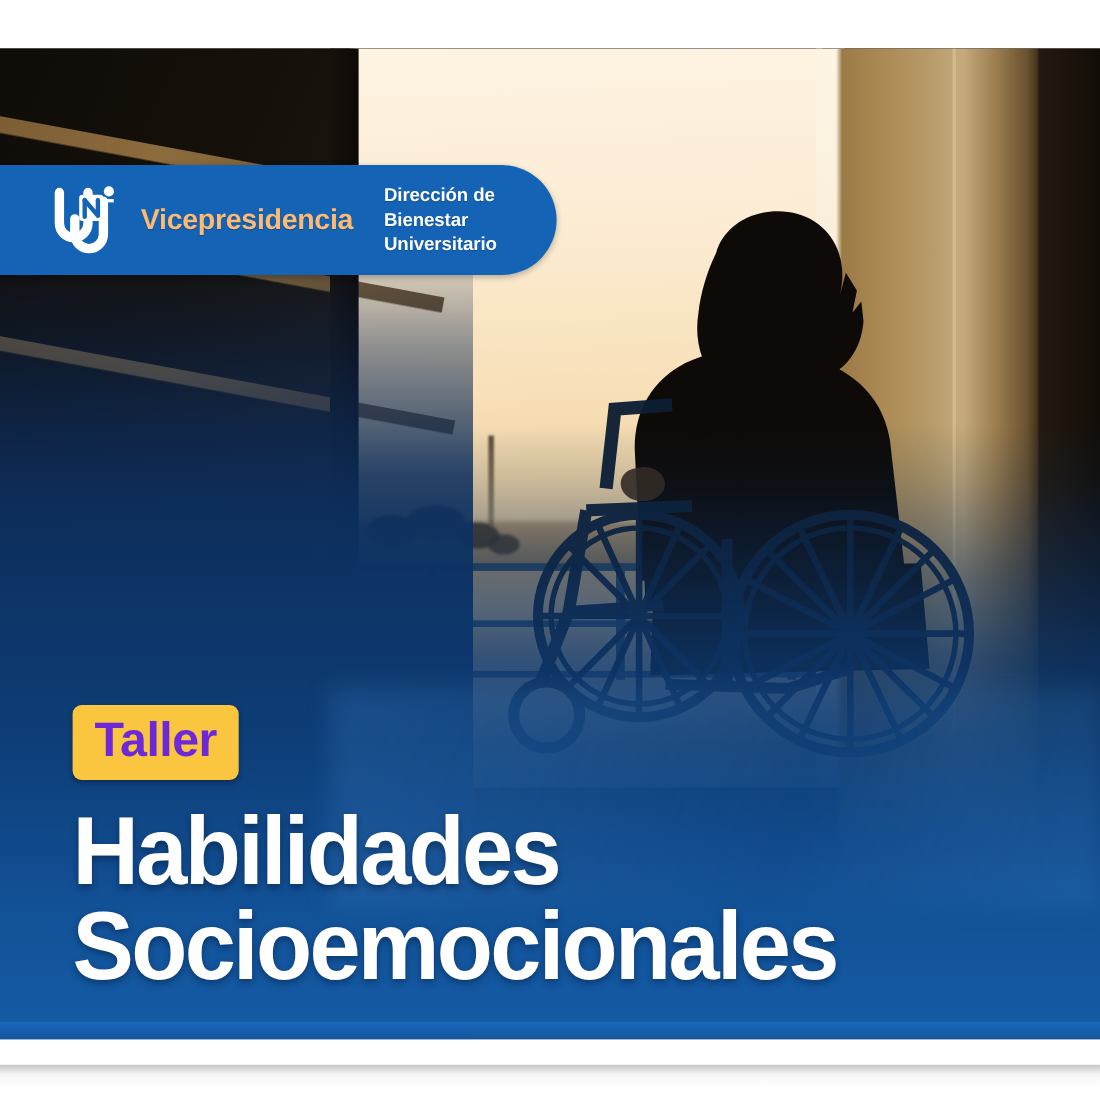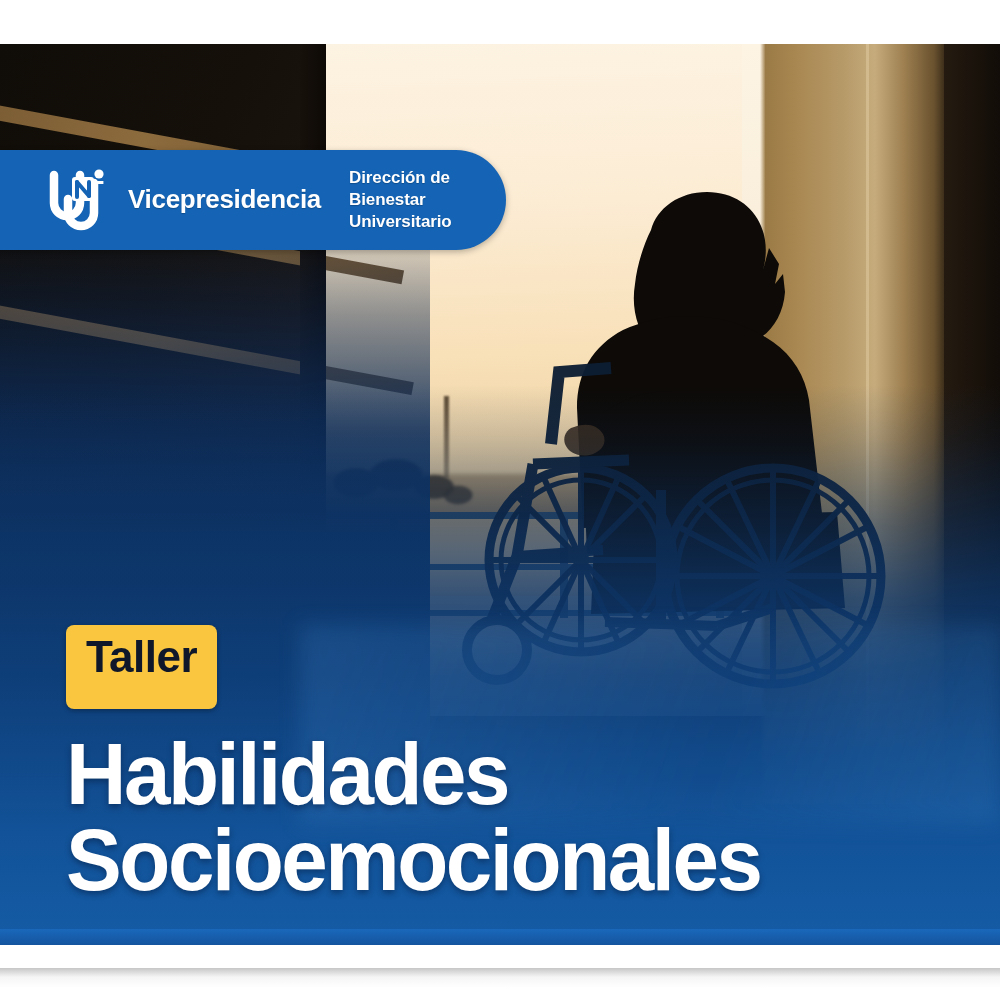--- a/index.html
+++ b/index.html
@@ -162,40 +162,40 @@
     background:#1463b4;
     border-radius:0 56px 56px 0;
     display:flex;align-items:center;
     padding-left:52px;
     box-sizing:border-box;
     box-shadow:0 2px 6px rgba(0,0,0,.28);
   }
   .logo{width:74px;height:74px;flex:0 0 74px;position:relative;margin-right:12px;}
   .logo svg{display:block;}
   .banner-txt{
-    color:#ffffff;font-weight:bold;font-size:26px;line-height:1.04;
+    color:#fdba74;font-weight:bold;font-size:26px;line-height:1.04;
     letter-spacing:-.3px;white-space:nowrap;
     text-shadow:0 1px 1px rgba(0,0,0,.22);
   }
   .banner-sub{
     margin-left:28px;color:#ffffff;font-weight:bold;
     font-size:17px;line-height:1.28;letter-spacing:-.1px;white-space:nowrap;
     text-shadow:0 1px 1px rgba(0,0,0,.22);
   }
 
   
   .title-block{position:absolute;left:66px;bottom:42px;width:880px;}
   .badge{
     display:inline-block;
     background:#fac63f;
-    color:#0f172a;
+    color:#6d28d9;
     font-weight:bold;
     font-size:44px;
     line-height:1;
-    padding:10px 20px 30px 20px;
+    padding:10px 20px 14px 20px;
     border-radius:8px;
     letter-spacing:-.5px;
     box-shadow:0 2px 5px rgba(0,0,0,.30);
   }
   .title{
     margin-top:22px;
     color:#ffffff;
     font-weight:bold;
     font-size:88px;
     line-height:.98;

